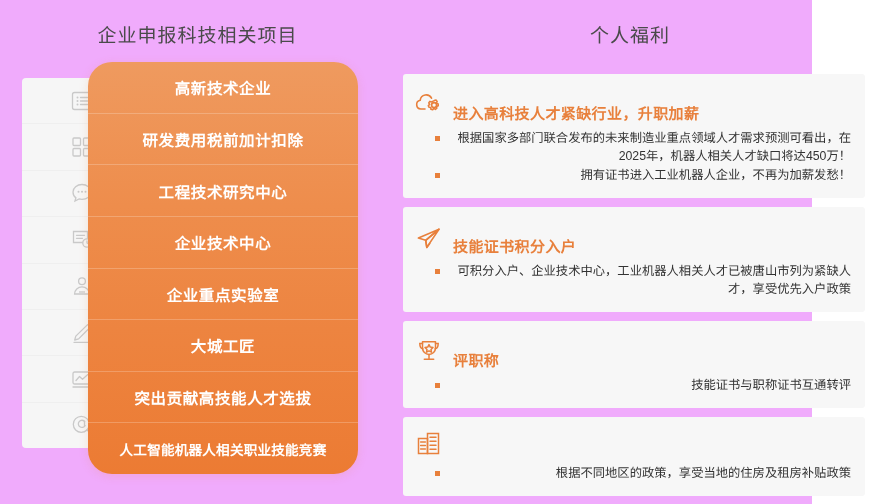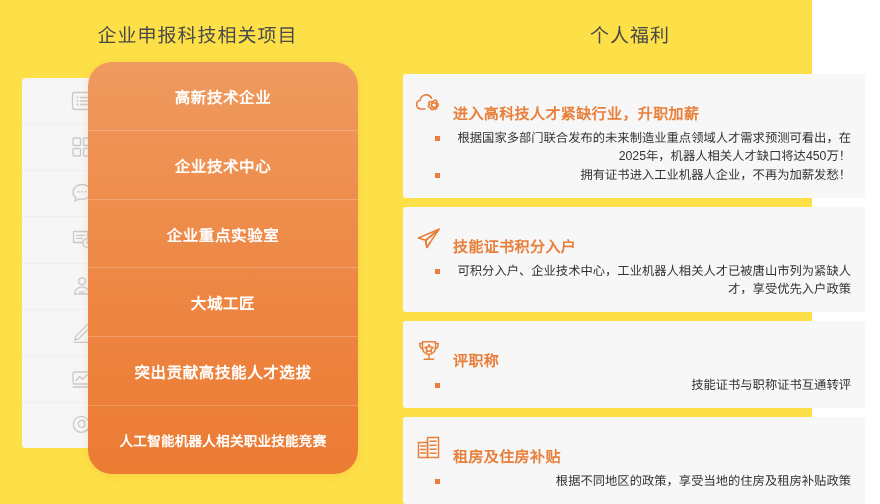--- a/index.html
+++ b/index.html
@@ -9,21 +9,21 @@
     height: 504px;
     background: #ffffff;
     font-family: "Liberation Sans", "DejaVu Sans", sans-serif;
     overflow: hidden;
   }
 
   .page {
     position: relative;
     width: 812px;
     height: 504px;
-    background: #fde047;
+    background: #f0abfc;
   }
 
   
 
   .left-col {
     position: absolute;
     left: 0;
     top: 0;
     width: 395px;
     height: 504px;
@@ -284,20 +284,22 @@
             <line x1="15.5" y1="9.3" x2="15.5" y2="13.9" stroke-linecap="round"></line>
             <line x1="17.9" y1="17.9" x2="21.3" y2="21.3" stroke-linecap="round"></line>
           </svg>
         </span>
       </div>
 
     </div>
 
     <div class="orange-card">
       <div class="card-item">高新技术企业</div>
+      <div class="card-item">研发费用税前加计扣除</div>
+      <div class="card-item">工程技术研究中心</div>
       <div class="card-item">企业技术中心</div>
       <div class="card-item">企业重点实验室</div>
       <div class="card-item">大城工匠</div>
       <div class="card-item">突出贡献高技能人才选拔</div>
       <div class="card-item tight">人工智能机器人相关职业技能竞赛</div>
     </div>
 
   </div>
 
   <div class="right-col">
@@ -366,21 +368,20 @@
               <rect x="13.5" y="3.5" width="11" height="20"></rect>
               <line x1="6.6" y1="12" x2="11.4" y2="12" stroke-linecap="round"></line>
               <line x1="6.6" y1="15.5" x2="11.4" y2="15.5" stroke-linecap="round"></line>
               <line x1="6.6" y1="19" x2="11.4" y2="19" stroke-linecap="round"></line>
               <line x1="16" y1="7.3" x2="22" y2="7.3" stroke-linecap="round"></line>
               <line x1="16" y1="11.3" x2="22" y2="11.3" stroke-linecap="round"></line>
               <line x1="16" y1="15.3" x2="22" y2="15.3" stroke-linecap="round"></line>
               <line x1="16" y1="19.3" x2="22" y2="19.3" stroke-linecap="round"></line>
             </svg>
           </span>
-          <div class="benefit-title">租房及住房补贴</div>
         </div>
         <ul class="bullets">
           <li>根据不同地区的政策，享受当地的住房及租房补贴政策</li>
         </ul>
       </div>
 
     </div>
   </div>
 
 </div>

